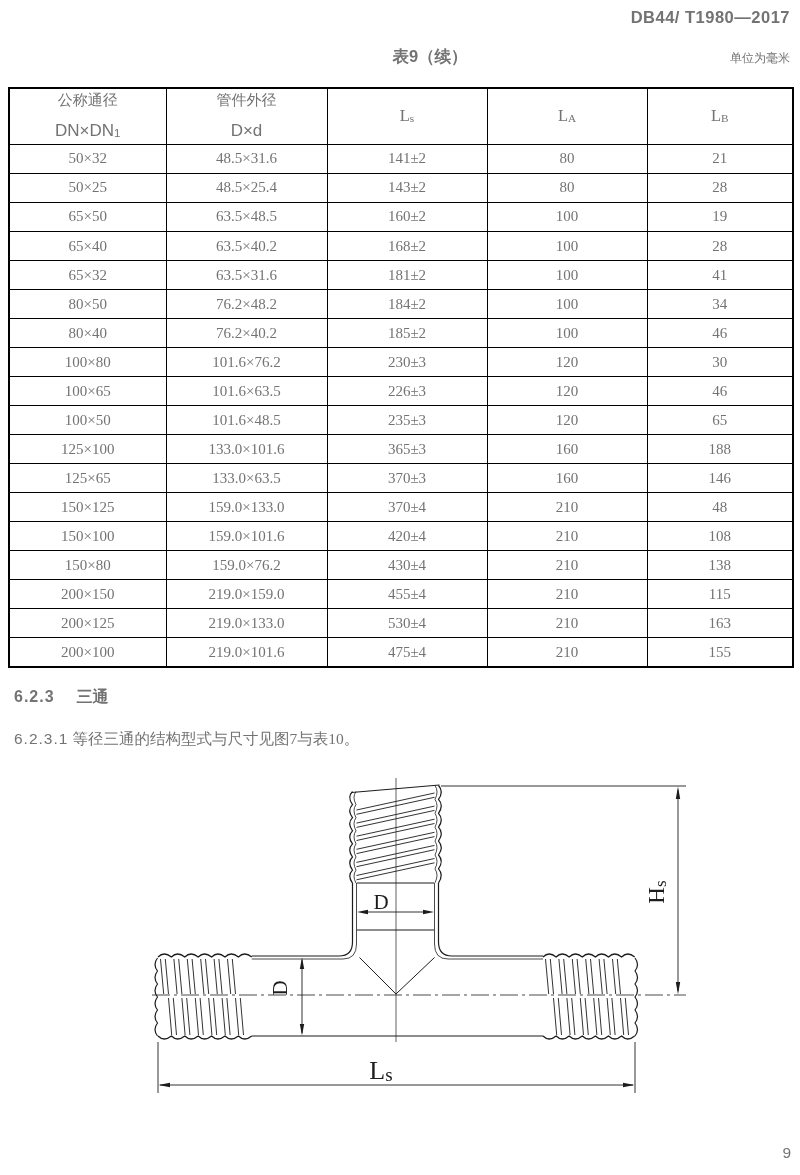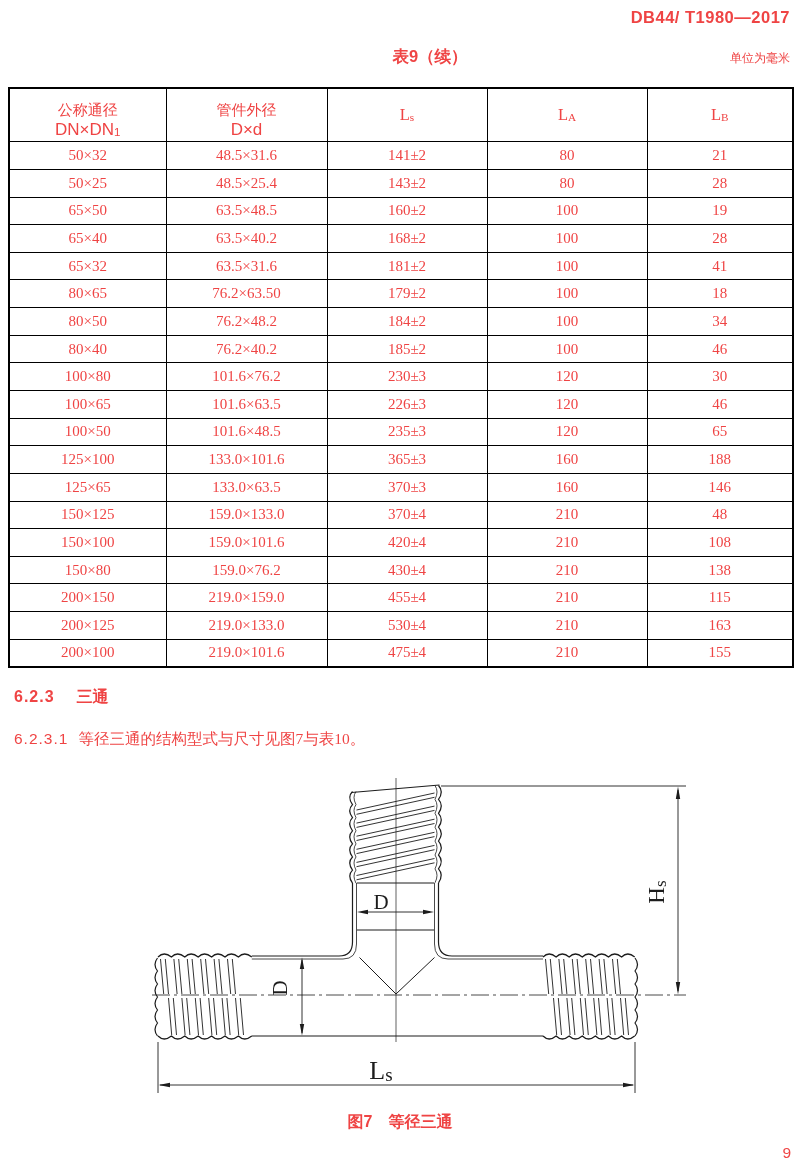--- a/index.html
+++ b/index.html
@@ -1,42 +1,42 @@
 <!DOCTYPE html>
 <html><head>
 <meta charset="utf-8">
 <style>
   html,body{margin:0;padding:0;background:#e8e8e8;}
   .page{
     position:relative;width:800px;height:1175px;margin:0 auto;
-    background:#ffffff;overflow:hidden;color:#ef4444;
+    background:#ffffff;overflow:hidden;color:#737373;
     font-family:"Liberation Serif","DejaVu Serif",serif;
   }
   .abs{position:absolute;}
   .doc-code{top:8px;right:10px;font-family:"Liberation Sans","DejaVu Sans",sans-serif;
     font-size:16.5px;font-weight:600;letter-spacing:.5px;}
   .tbl-title{top:46px;left:30px;width:800px;text-align:center;
     font-family:"Liberation Sans","DejaVu Sans",sans-serif;font-size:16.5px;font-weight:700;}
   .unit-note{top:50px;right:10px;font-size:12px;}
   table.t9{position:absolute;left:8px;top:87px;width:784px;height:581px;
     border-collapse:collapse;table-layout:fixed;
     font-size:15px;}
   table.t9{border:2.5px solid #000;}
   table.t9 td{border:1.5px solid #000;text-align:center;vertical-align:middle;padding:0;}
   tr.hdr td{height:50px;}
   tr.data{height:26.5px;}
-  .hcell{display:flex;flex-direction:column;justify-content:flex-end;height:50px;}
+  .hcell{display:flex;flex-direction:column;justify-content:space-between;height:50px;}
   .hline2{font-family:"Liberation Sans","DejaVu Sans",sans-serif;font-size:17px;}
   .lhead{font-size:16.5px;}
   sub{font-size:68%;vertical-align:-12%;}
   .sec-head{top:687px;left:14px;font-family:"Liberation Sans","DejaVu Sans",sans-serif;
     font-size:16px;font-weight:700;}
   .sec-head .num{letter-spacing:1px;margin-right:22px;}
   .clause{top:729px;left:14px;font-size:15.5px;}
-  .clause .num{font-family:"Liberation Sans","DejaVu Sans",sans-serif;letter-spacing:1px;margin-right:10px;}
+  .clause .num{font-family:"Liberation Sans","DejaVu Sans",sans-serif;letter-spacing:1px;margin-right:4px;}
   .fig-wrap{top:770px;left:0;width:800px;height:340px;}
   .fig-caption{top:1112px;left:0;width:800px;text-align:center;
     font-family:"Liberation Sans","DejaVu Sans",sans-serif;font-size:16px;font-weight:700;}
   .page-num{top:1144px;right:9px;font-family:"Liberation Sans","DejaVu Sans",sans-serif;font-size:15.5px;}
   svg text{font-family:"Liberation Serif","DejaVu Serif",serif;fill:#1c1c1c;}
 </style>
 </head>
 <body>
 
 <div class="page">
@@ -107,27 +107,20 @@
           <td>168±2</td>
           <td>100</td>
           <td>28</td>
         </tr>
         <tr class="data">
           <td>65×32</td>
           <td>63.5×31.6</td>
           <td>181±2</td>
           <td>100</td>
           <td>41</td>
-        </tr>
-        <tr class="data">
-          <td>80×65</td>
-          <td>76.2×63.50</td>
-          <td>179±2</td>
-          <td>100</td>
-          <td>18</td>
         </tr>
         <tr class="data">
           <td>80×50</td>
           <td>76.2×48.2</td>
           <td>184±2</td>
           <td>100</td>
           <td>34</td>
         </tr>
         <tr class="data">
           <td>80×40</td>
@@ -330,18 +323,15 @@
         <path d="M158,1042 L158,1093" stroke="#1c1c1c" stroke-width="0.9"></path>
         <path d="M635,1042 L635,1093" stroke="#1c1c1c" stroke-width="0.9"></path>
         <path d="M160,1085 L633,1085" stroke="#1c1c1c" stroke-width="0.9"></path>
         <polygon points="158.5,1085 170,1082.8 170,1087.2" fill="#1c1c1c"></polygon>
         <polygon points="634.5,1085 623,1082.8 623,1087.2" fill="#1c1c1c"></polygon>
         <text x="381" y="1079" font-size="26" text-anchor="middle"><tspan>L</tspan><tspan font-size="19" dy="2">s</tspan></text>
       </g>
     </svg>
   </div>
 
-  <div class="abs fig-caption">
-    <span>图7</span>  <span>等径三通</span>
-  </div>
 
   <div class="abs page-num">9</div>
 </div>
 
 </body></html>

